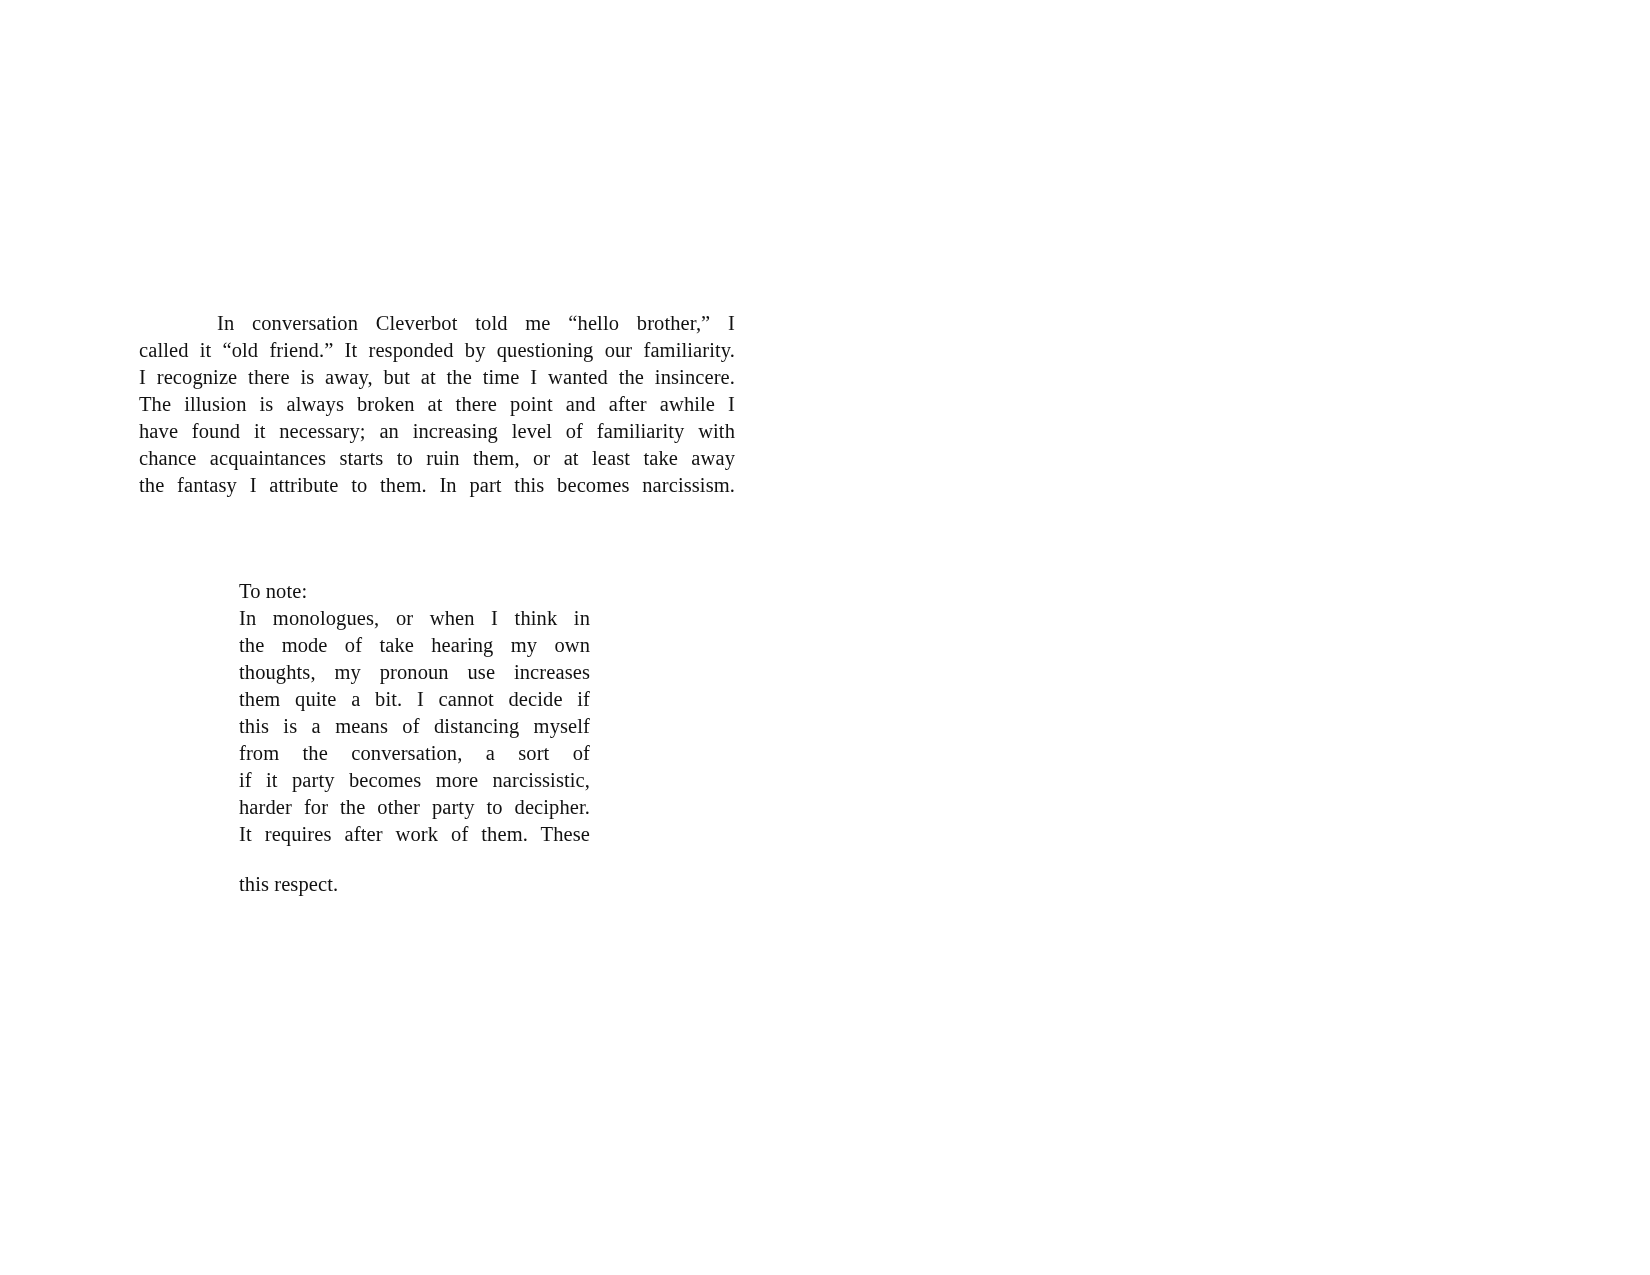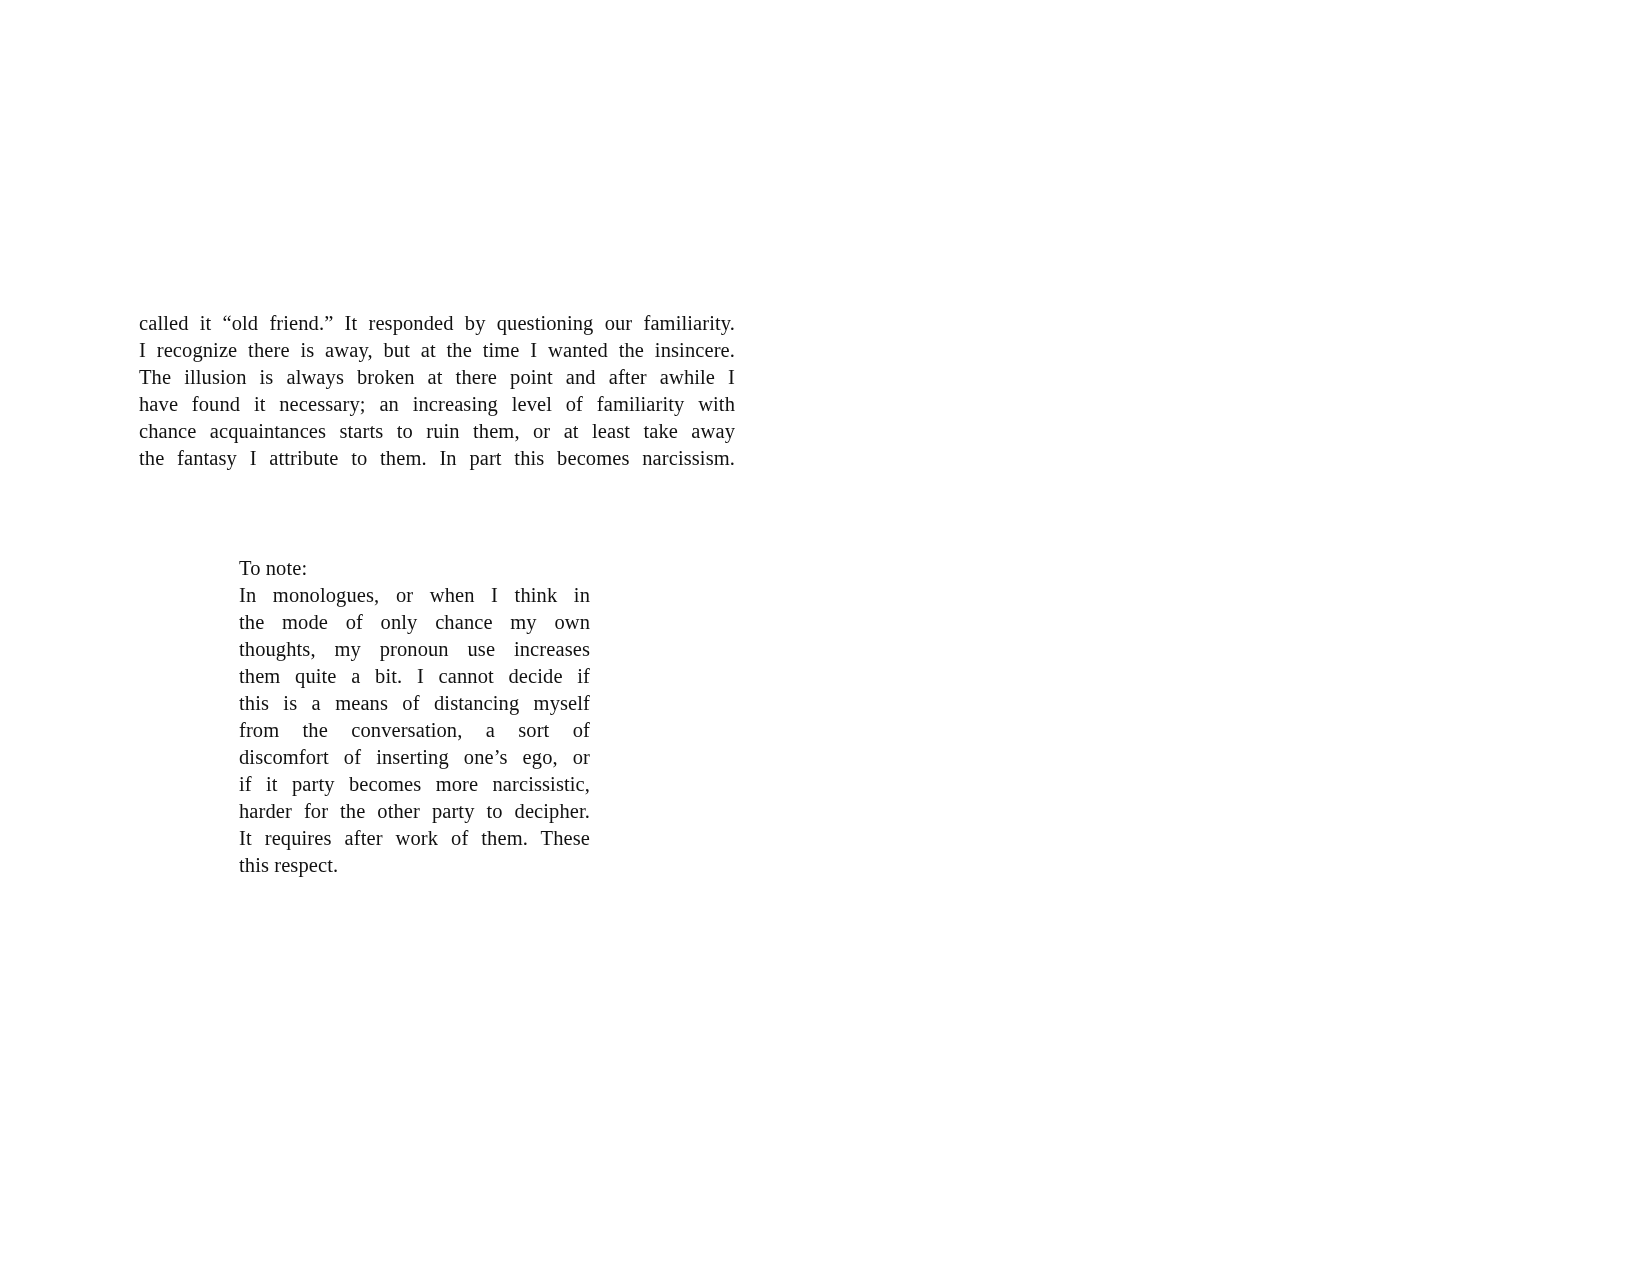--- a/index.html
+++ b/index.html
@@ -37,52 +37,53 @@
     width: 351px;
   }
   .line {
     text-align: justify;
     text-align-last: justify;
     white-space: normal;
   }
   .line.no-just {
     text-align: left;
     text-align-last: left;
+    margin-top: 23px;
   }
   .line.first-indent {
     padding-left: 78px;
   }
   .note-heading {
     text-align: left;
   }
 </style>
 </head>
 <body>
 
 <div class="page">
 
   <div class="text-block block-main">
+      <div class="line first-indent">In conversation Cleverbot told me “hello brother,” I</div>
       <div class="line">called it “old friend.” It responded by questioning our familiarity.</div>
       <div class="line">I recognize there is away, but at the time I wanted the insincere.</div>
       <div class="line">The illusion is always broken at there point and after awhile I</div>
       <div class="line">have found it necessary; an increasing level of familiarity with</div>
       <div class="line">chance acquaintances starts to ruin them, or at least take away</div>
       <div class="line">the fantasy I attribute to them. In part this becomes narcissism.</div>
     </div>
 
   <div class="text-block block-note">
     <div class="line no-just note-heading">To note:</div>
     <div>
         <div class="line">In monologues, or when I think in</div>
-        <div class="line">the mode of only chance my own</div>
+        <div class="line">the mode of take hearing my own</div>
         <div class="line">thoughts, my pronoun use increases</div>
         <div class="line">them quite a bit. I cannot decide if</div>
         <div class="line">this is a means of distancing myself</div>
         <div class="line">from the conversation, a sort of</div>
-        <div class="line">discomfort of inserting one’s ego, or</div>
         <div class="line">if it party becomes more narcissistic,</div>
         <div class="line">harder for the other party to decipher.</div>
         <div class="line">It requires after work of them. These</div>
         <div class="line no-just">this respect.</div>
       </div>
   </div>
 
 </div>
 
 </body></html>

